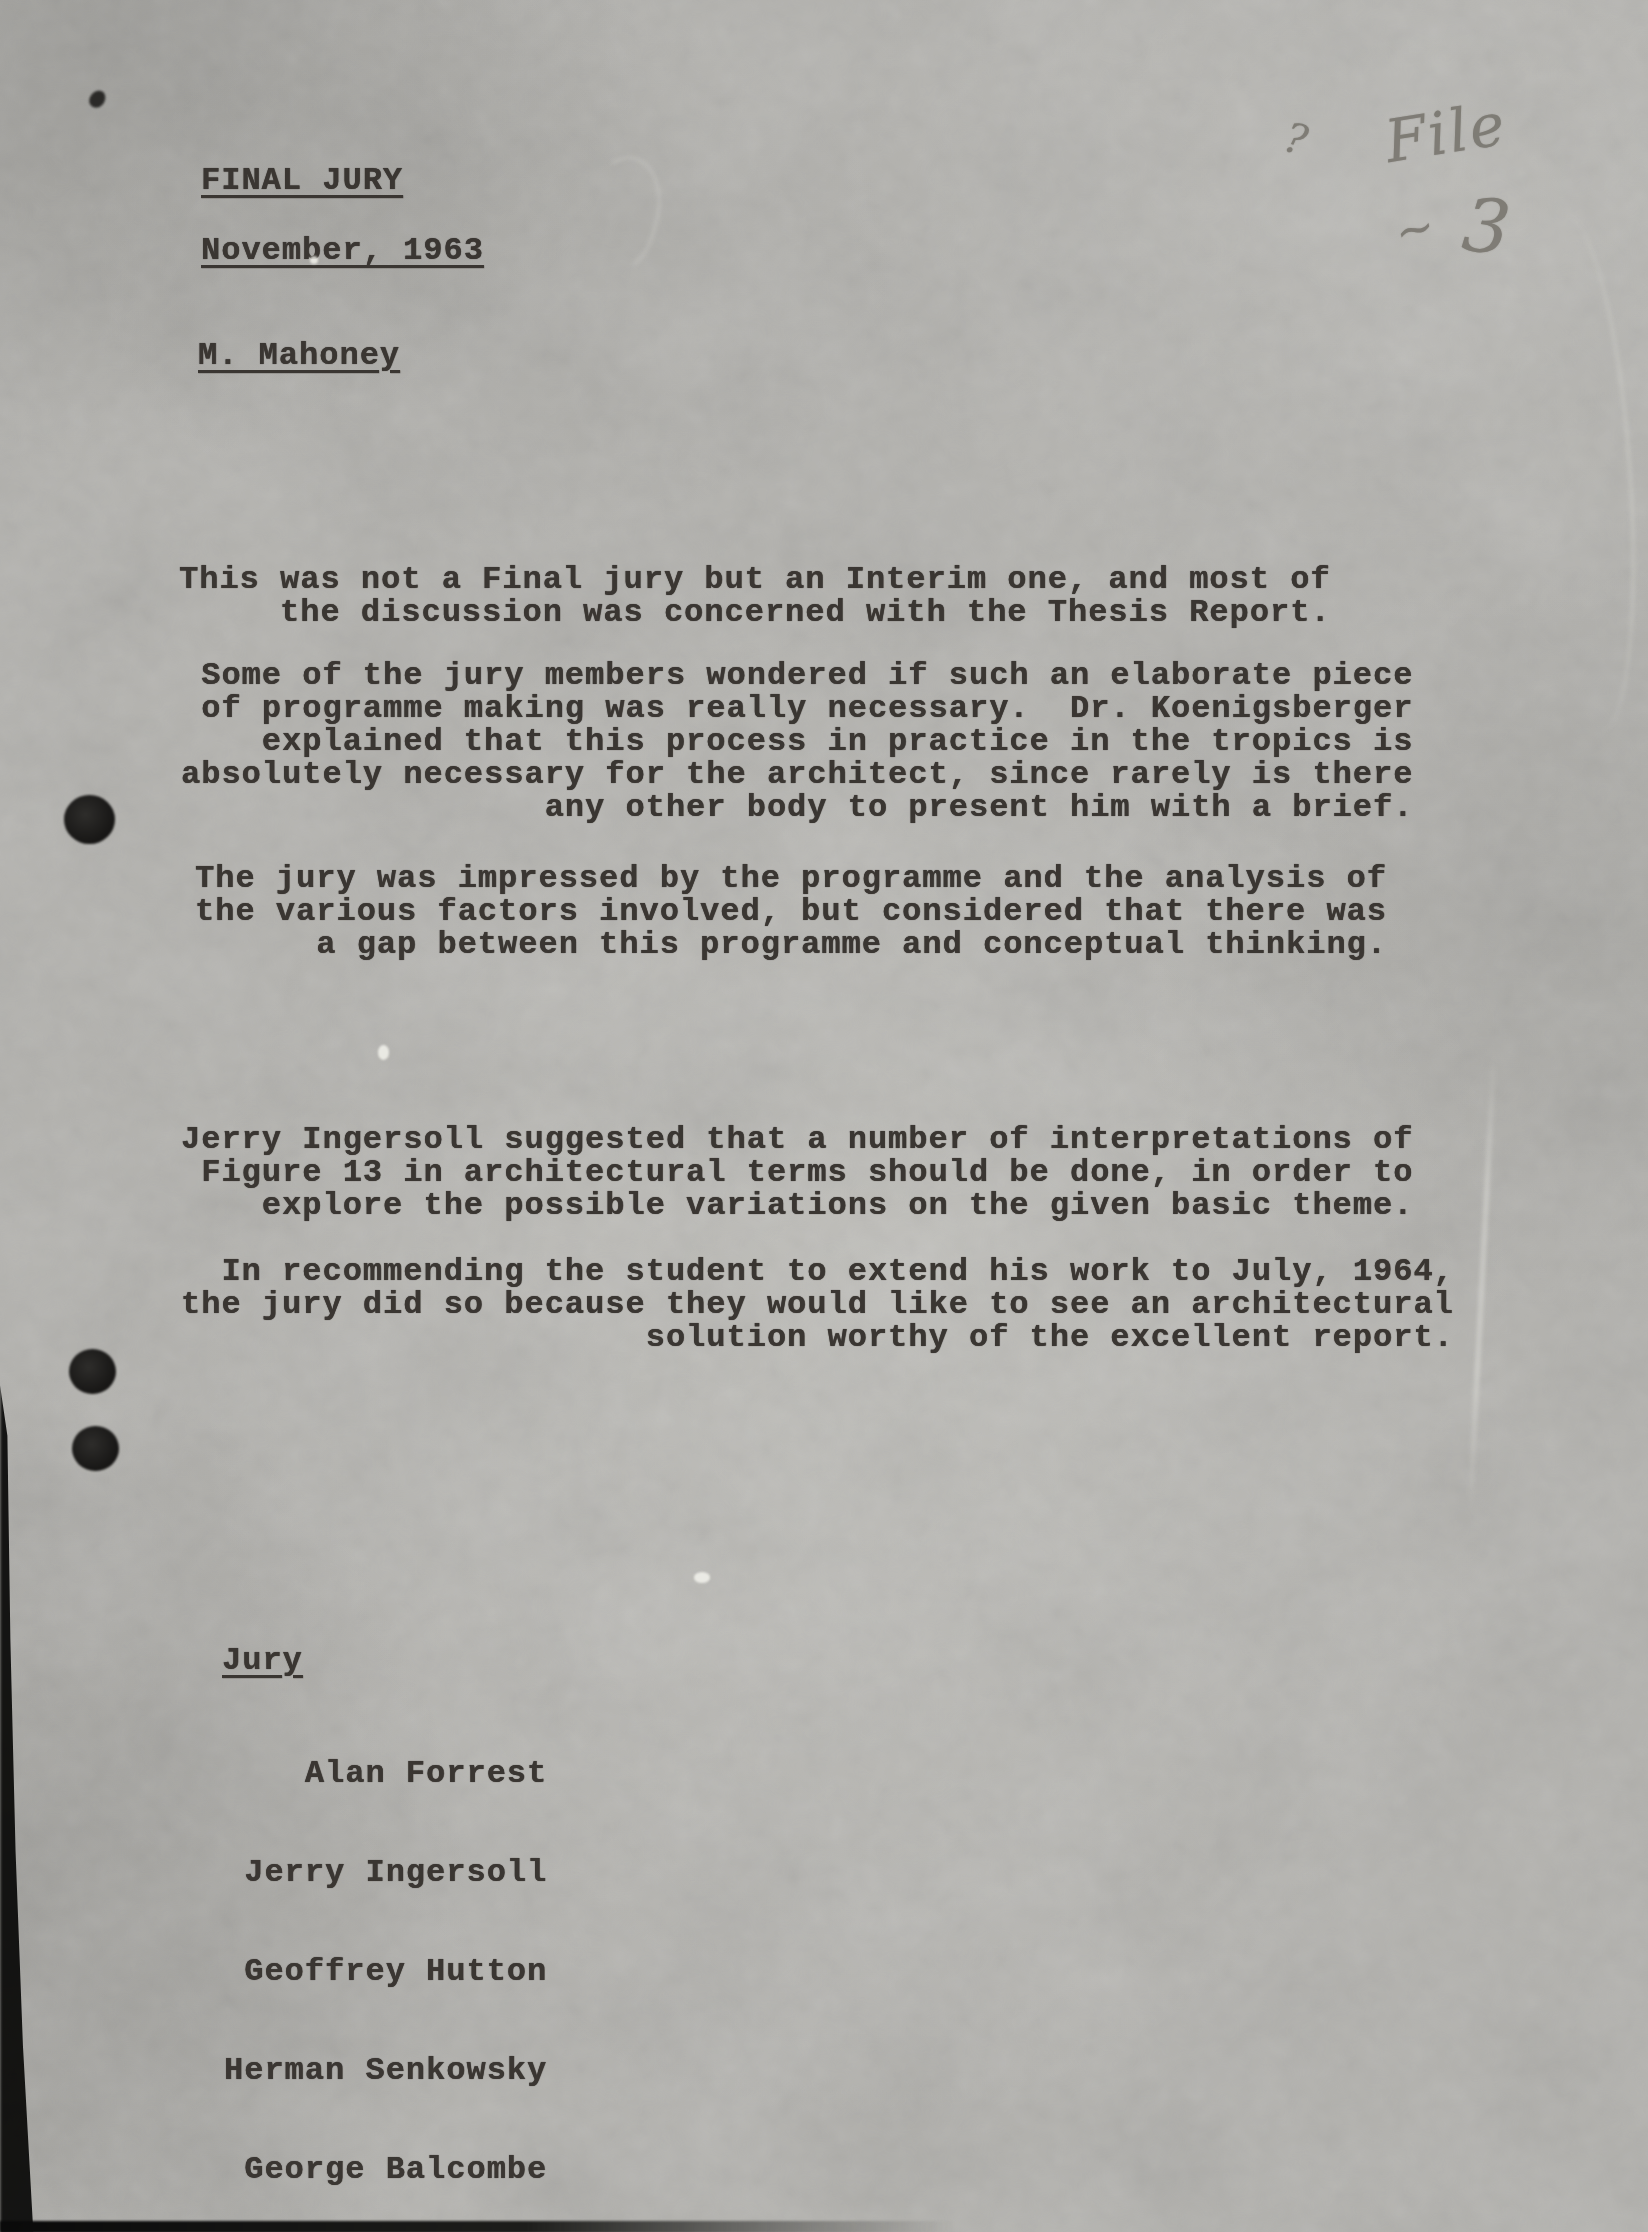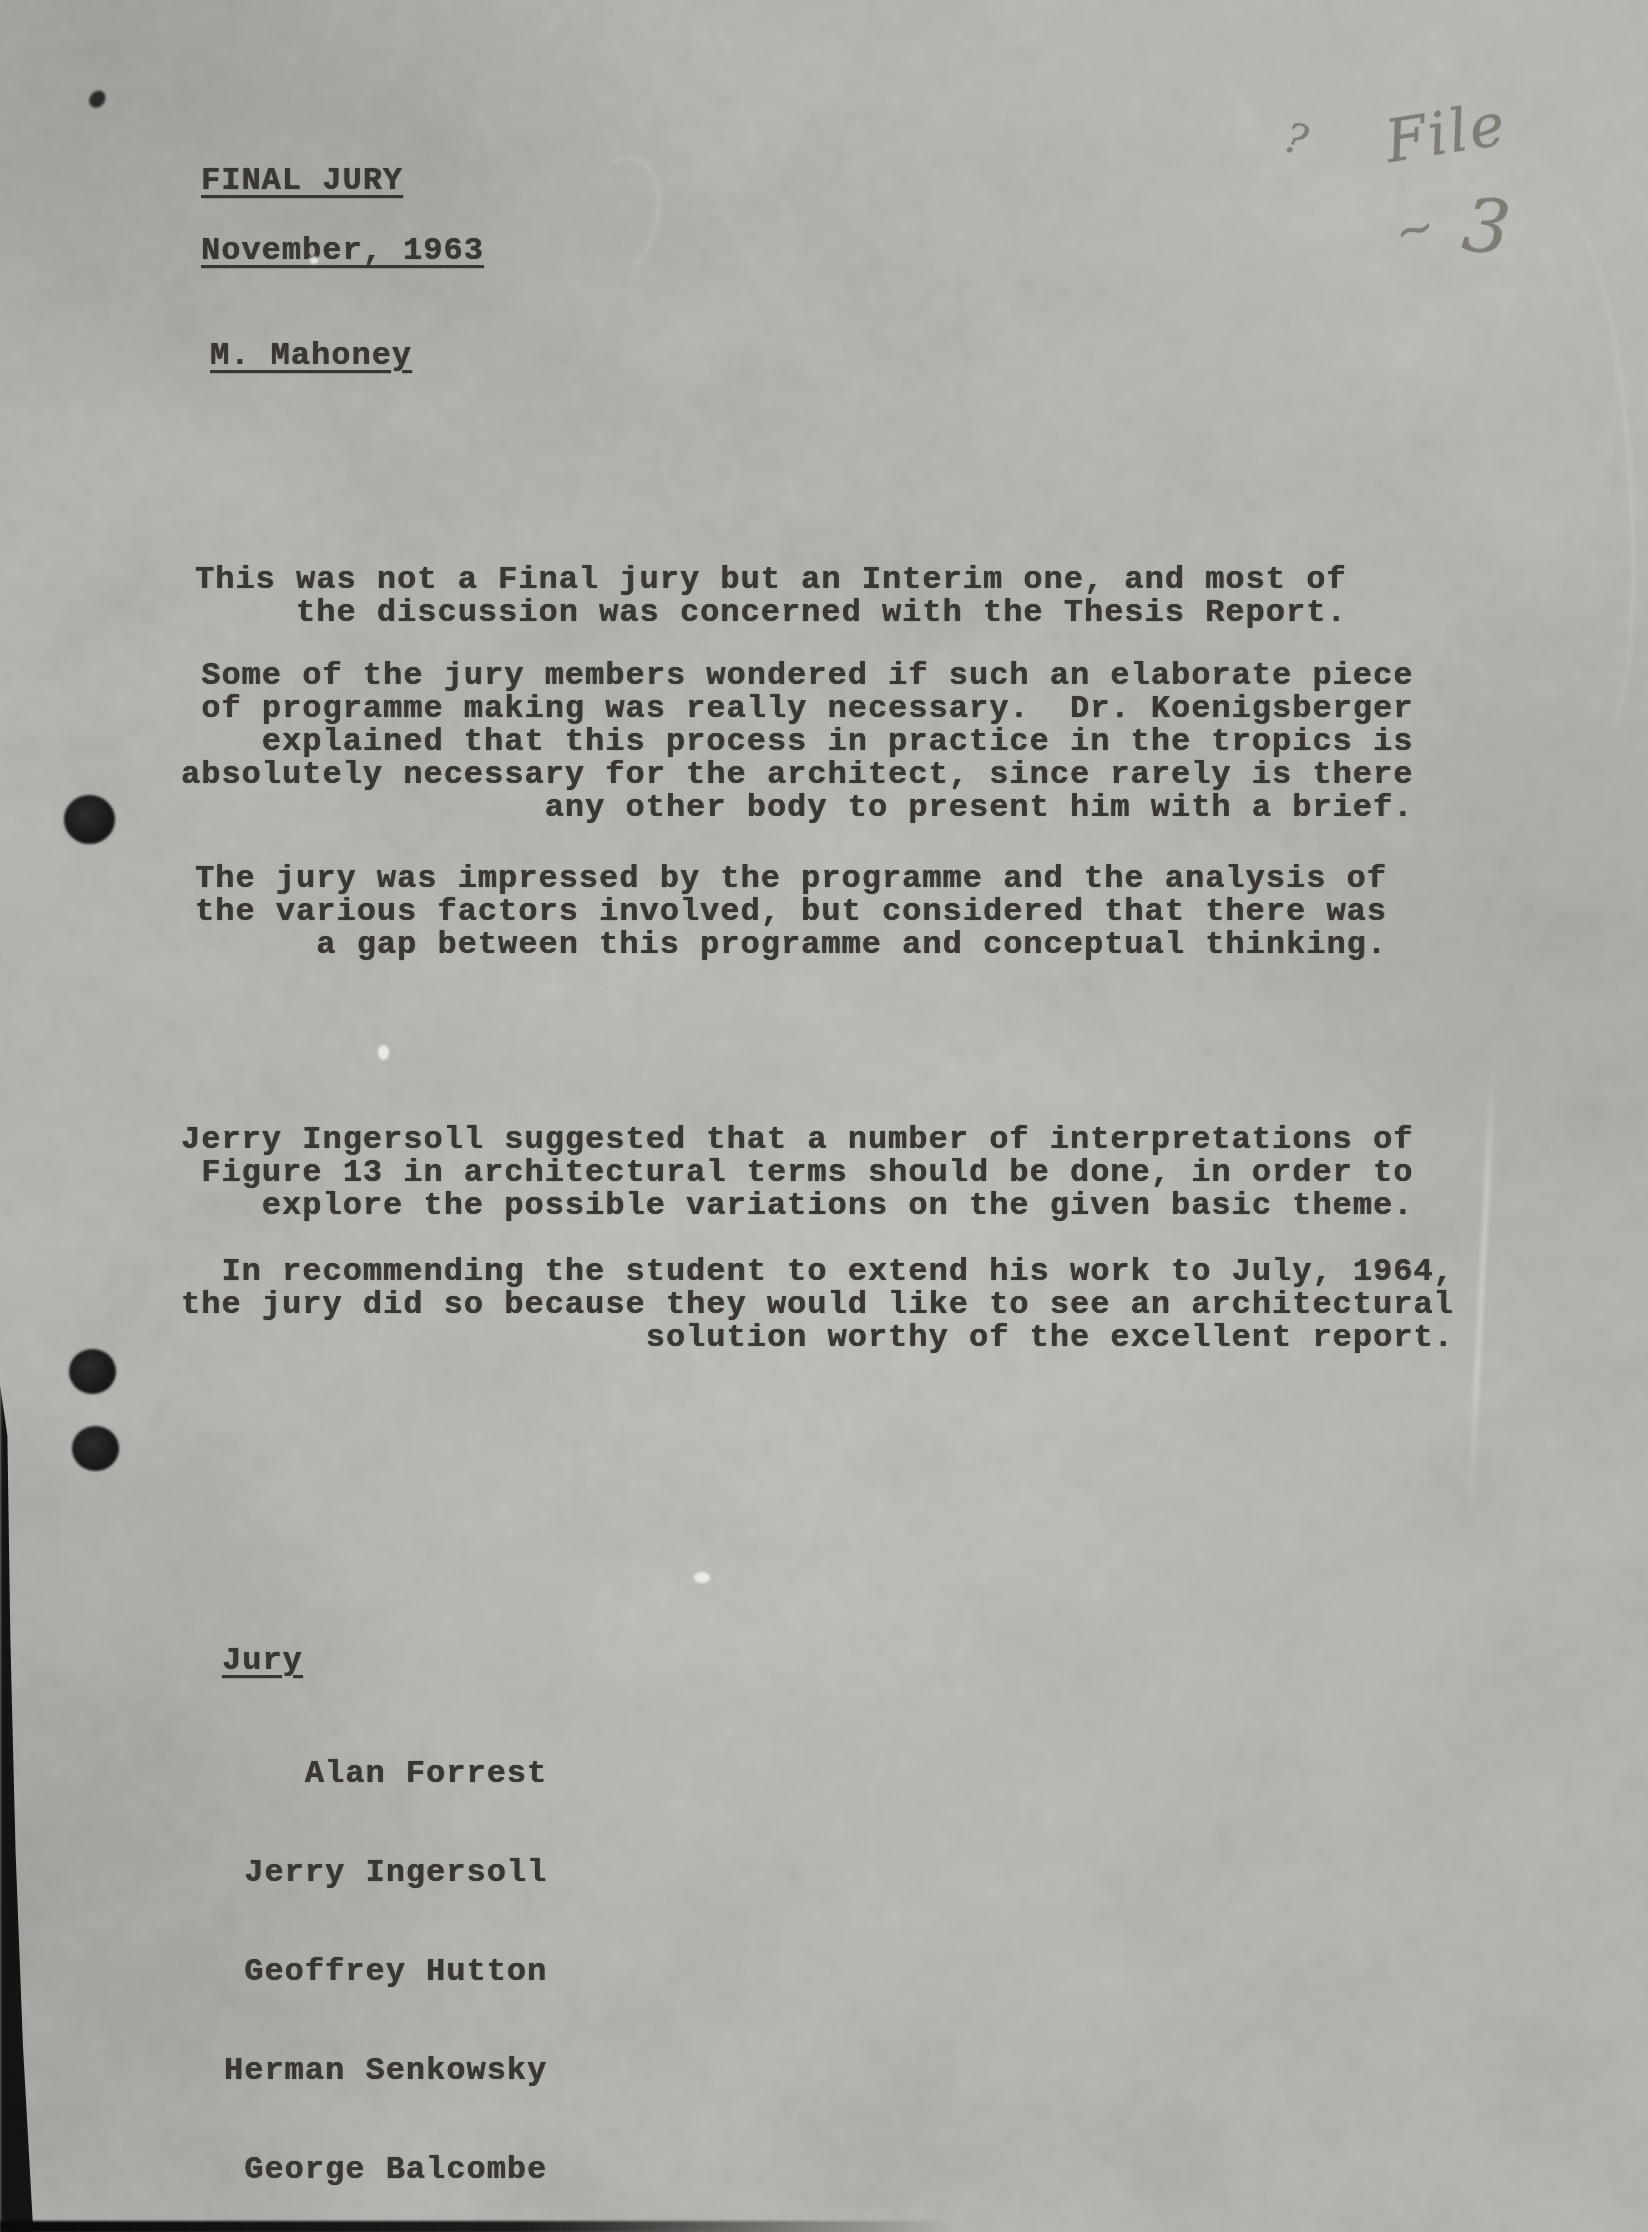--- a/index.html
+++ b/index.html
@@ -20,22 +20,22 @@
     position:absolute;
     font-family:"Liberation Mono","DejaVu Sans Mono",monospace;
     font-size:32px;line-height:33px;font-weight:700;
     color:#3a3632;letter-spacing:1px;white-space:pre;
     text-shadow:0 0 1px rgba(50,46,42,.85), 0.4px 0.4px 0.6px rgba(60,56,50,.5);
     text-align:right;
   }
   .underline{text-decoration:underline;text-decoration-thickness:2.9px;text-underline-offset:5.9px;}
   .t-title{top:164px;left:201px;}
   .t-date{top:234px;left:201px;}
-  .t-addr{top:339px;left:198px;margin-left:12px;}
-  .p1{top:563px;left:195px;}
+  .t-addr{top:339px;left:198px;}
+  .p1{top:563px;left:179px;}
   .p2{top:659px;left:181px;}
   .p3{top:862px;left:181px;margin-left:14px;}
   .p4{top:992px;left:181px;}
   .p5{top:1123px;left:181px;}
   .p6{top:1255px;left:181px;}
   .sig{top:1539px;left:831px;}
   .jury-h{top:1644px;left:222px;}
   .jury-l{top:1691px;left:224px;}
   .hand{
     position:absolute;

